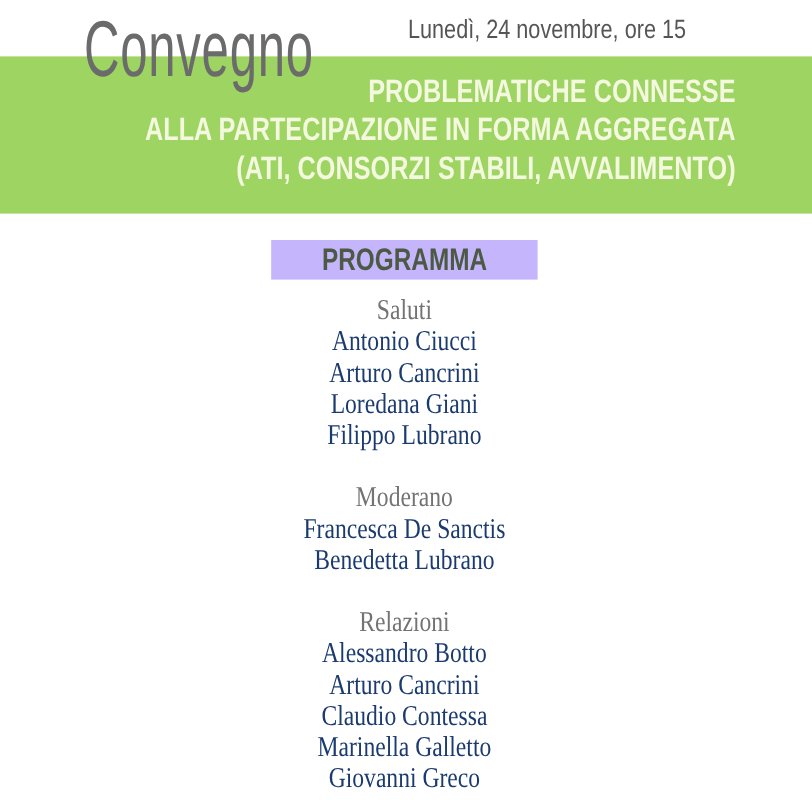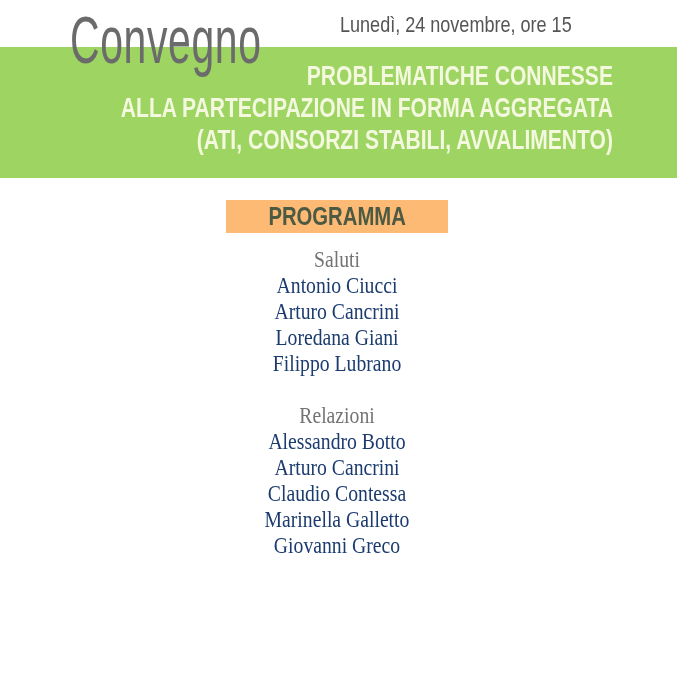--- a/index.html
+++ b/index.html
@@ -60,21 +60,21 @@
       display: block;
       transform: scaleX(0.78);
       transform-origin: right top;
     }
     .programma {
       position: absolute;
       left: 226px;
       top: 200px;
       width: 222px;
       height: 33px;
-      background: #fdba74;
+      background: #c4b5fd;
       text-align: center;
     }
     .programma span {
       display: inline-block;
       font-weight: bold;
       font-size: 26px;
       line-height: 33px;
       color: #4c5a44;
       transform: scaleX(0.78);
       transform-origin: center top;
@@ -127,20 +127,25 @@
 
 <div class="program">
   <div class="section">
     <span class="section-label">Saluti</span>
     <span class="name">Antonio Ciucci</span>
     <span class="name">Arturo Cancrini</span>
     <span class="name">Loredana Giani</span>
     <span class="name">Filippo Lubrano</span>
   </div>
   <div class="section">
+    <span class="section-label">Moderano</span>
+    <span class="name">Francesca De Sanctis</span>
+    <span class="name">Benedetta Lubrano</span>
+  </div>
+  <div class="section">
     <span class="section-label">Relazioni</span>
     <span class="name">Alessandro Botto</span>
     <span class="name">Arturo Cancrini</span>
     <span class="name">Claudio Contessa</span>
     <span class="name">Marinella Galletto</span>
     <span class="name">Giovanni Greco</span>
   </div>
 </div>
 
 </body></html>

